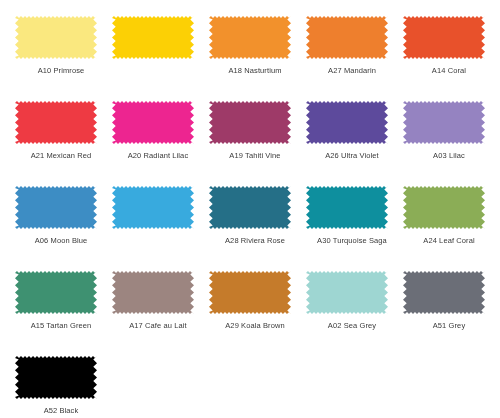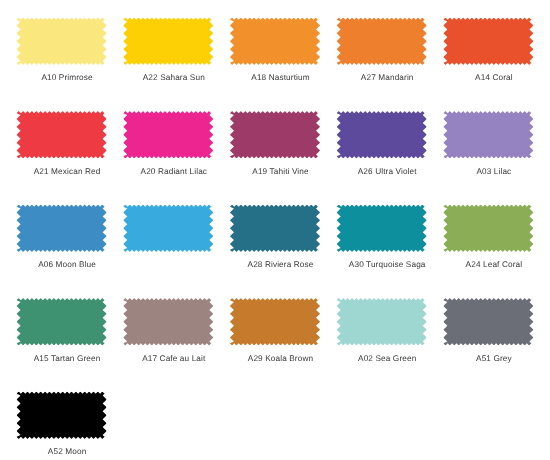--- a/index.html
+++ b/index.html
@@ -125,21 +125,20 @@
       <div class="swatch-cell">
         <div class="chip-wrap">
           <div class="chip" style="background-color: rgb(250, 232, 127);"></div>
         </div>
         <div class="swatch-label">A10 Primrose</div>
       </div>
       <div class="swatch-cell">
         <div class="chip-wrap">
           <div class="chip" style="background-color: rgb(252, 208, 5);"></div>
         </div>
-        <div class="swatch-label">A22 Sahara Sun</div>
       </div>
       <div class="swatch-cell">
         <div class="chip-wrap">
           <div class="chip" style="background-color: rgb(242, 145, 44);"></div>
         </div>
         <div class="swatch-label">A18 Nasturtium</div>
       </div>
       <div class="swatch-cell">
         <div class="chip-wrap">
           <div class="chip" style="background-color: rgb(238, 127, 45);"></div>
@@ -226,28 +225,28 @@
       <div class="swatch-cell">
         <div class="chip-wrap">
           <div class="chip" style="background-color: rgb(197, 123, 43);"></div>
         </div>
         <div class="swatch-label">A29 Koala Brown</div>
       </div>
       <div class="swatch-cell">
         <div class="chip-wrap">
           <div class="chip" style="background-color: rgb(158, 214, 210);"></div>
         </div>
-        <div class="swatch-label">A02 Sea Green</div>
+        <div class="swatch-label">A02 Sea Grey</div>
       </div>
       <div class="swatch-cell">
         <div class="chip-wrap">
           <div class="chip" style="background-color: rgb(107, 110, 119);"></div>
         </div>
         <div class="swatch-label">A51 Grey</div>
       </div>
       <div class="swatch-cell">
         <div class="chip-wrap">
           <div class="chip" style="background-color: rgb(0, 0, 0);"></div>
         </div>
-        <div class="swatch-label">A52 Moon</div>
+        <div class="swatch-label">A52 Black</div>
       </div>
     </div>
 </div>
 
 </body></html>

